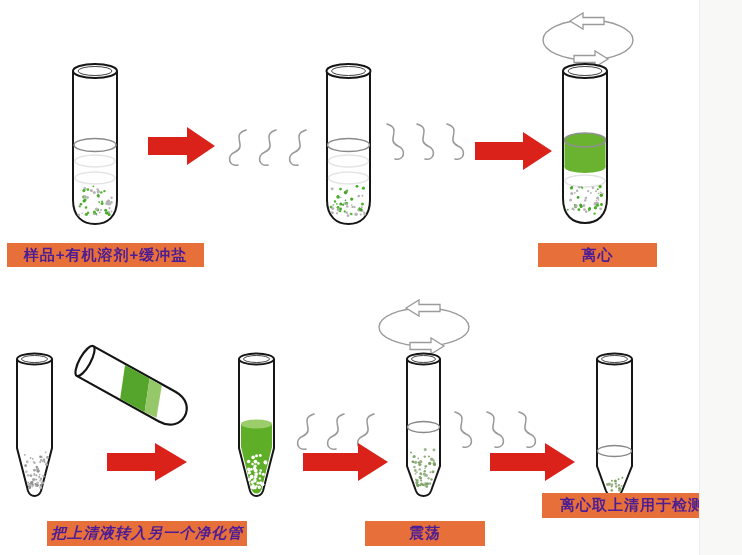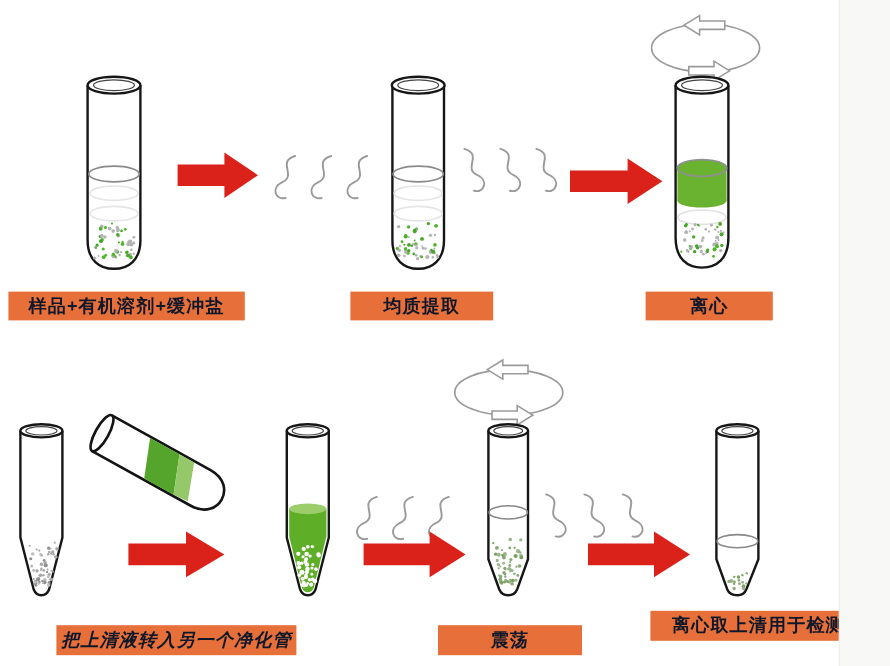--- a/index.html
+++ b/index.html
@@ -1,19 +1,19 @@
 <!DOCTYPE html>
 <html><head>
 <meta charset="utf-8">
 <style>
   html,body{margin:0;padding:0;background:#ffffff;}
   .stage{position:relative;width:742px;height:555px;background:#ffffff;overflow:hidden;
          font-family:"Liberation Sans","DejaVu Sans",sans-serif;}
   svg.art{position:absolute;left:0;top:0;}
-  .step-label{position:absolute;background:#e7703a;color:#0f172a;font-weight:bold;
+  .step-label{position:absolute;background:#e7703a;color:#4c1d95;font-weight:bold;
               font-size:15px;display:flex;align-items:center;justify-content:center;
               letter-spacing:1px;white-space:nowrap;}
   .gutter{position:absolute;top:0;right:0;width:42px;height:555px;
           background:#f8f8f7;border-left:1px solid #ededed;}
 </style>
 </head>
 <body>
 
 <div class="stage">
 
@@ -459,20 +459,19 @@
           <circle cx="616.2" cy="486.5" r="1.2" fill="#97ad85"></circle>
           <circle cx="612.0" cy="484.8" r="1.3" fill="#97ad85"></circle>
           <circle cx="609.3" cy="484.2" r="1.6" fill="#97ad85"></circle>
         </g>
       <ellipse cx="614.5" cy="359" rx="17.5" ry="5.5" fill="#ffffff" stroke="#161616" stroke-width="2"></ellipse>
       <ellipse cx="614.5" cy="359" rx="13" ry="3.5" fill="none" stroke="#444444" stroke-width="1"></ellipse>
     </g>
   </svg>
 
   <div class="step-label" style="left:7px;top:243px;width:197px;height:24px;">样品+有机溶剂+缓冲盐</div>
-  <div class="step-label" style="left:292px;top:243px;width:119px;height:24px;">均质提取</div>
-  <div class="step-label" style="left:538px;top:243px;width:106px;height:24px;">离心</div>
+  <div class="step-label" style="left:538px;top:243px;width:119px;height:24px;">离心</div>
   <div class="step-label" style="left:47px;top:521px;width:200px;height:25px;font-style:italic;">把上清液转入另一个净化管</div>
   <div class="step-label" style="left:365px;top:521px;width:120px;height:25px;text-align:center;">震荡</div>
-  <div class="step-label" style="left:542px;top:509px;width:180px;height:25px;">离心取上清用于检测</div>
+  <div class="step-label" style="left:542px;top:493px;width:180px;height:25px;">离心取上清用于检测</div>
 
   <div class="gutter"></div>
 </div>
 
 </body></html>

